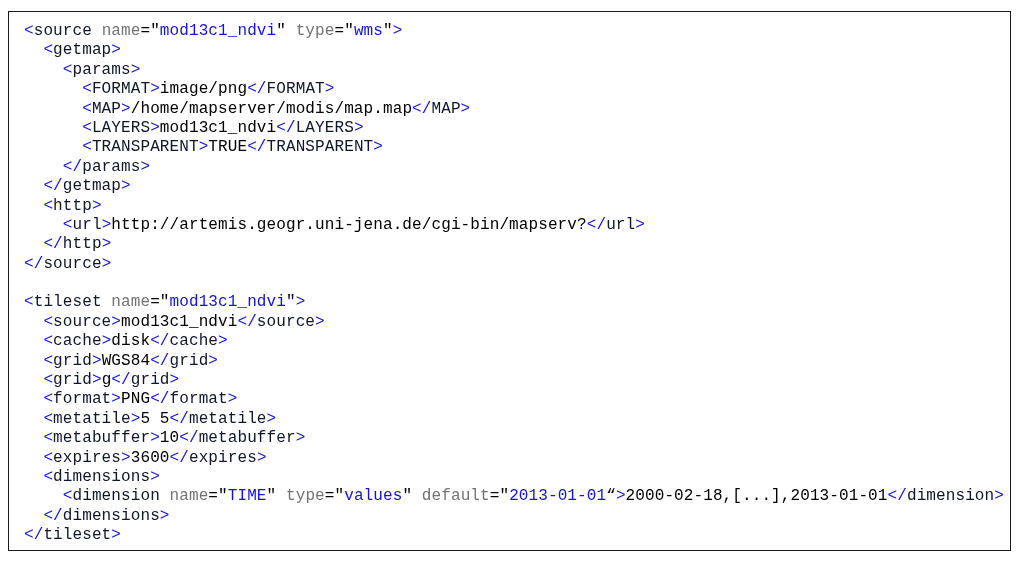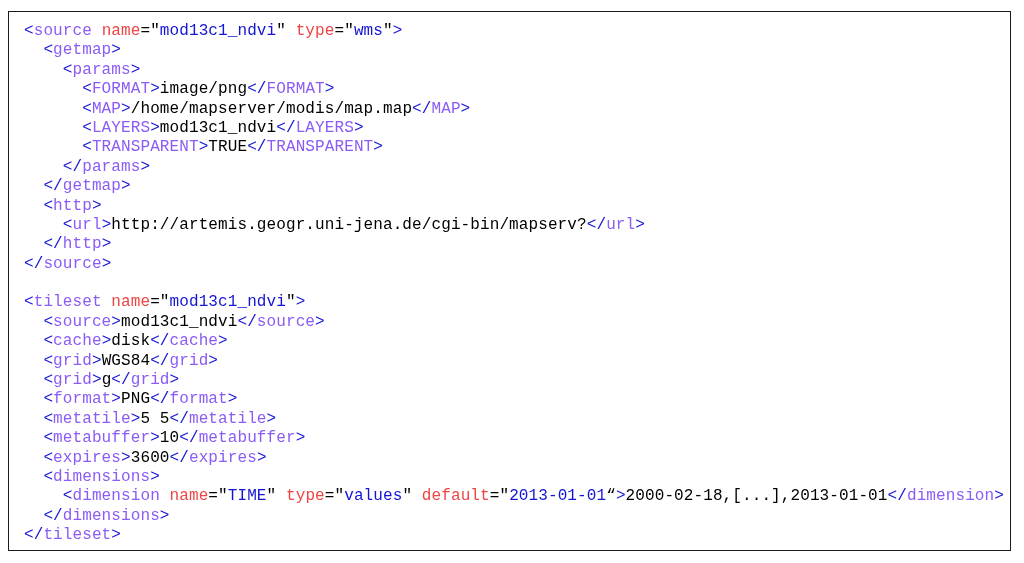--- a/index.html
+++ b/index.html
@@ -18,22 +18,22 @@
       margin: 0;
       font-family: "Liberation Mono", "DejaVu Sans Mono", monospace;
       font-size: 16px;
       line-height: 19.4px;
       white-space: pre;
       color: #000000;
       letter-spacing: 0.1px;
     }
     .line { display: block; height: 19.4px; }
     .br { color: #1414d6; }      
-    .tag { color: #8b5cf6; }     
-    .attr { color: #ef4444; }    
+    .tag { color: #0f172a; }     
+    .attr { color: #737373; }    
     .val { color: #1414d6; }     
     .txt { color: #000000; }     
   </style>
 </head>
 <body>
 
 <div class="code-box">
 <div class="code"><span class="line"><span class="br">&lt;</span><span class="tag">source</span> <span class="attr">name</span><span class="txt">="</span><span class="val">mod13c1_ndvi</span><span class="txt">"</span> <span class="attr">type</span><span class="txt">="</span><span class="val">wms</span><span class="txt">"</span><span class="br">&gt;</span></span><span class="line">  <span class="br">&lt;</span><span class="tag">getmap</span><span class="br">&gt;</span></span><span class="line">    <span class="br">&lt;</span><span class="tag">params</span><span class="br">&gt;</span></span><span class="line">      <span class="br">&lt;</span><span class="tag">FORMAT</span><span class="br">&gt;</span><span class="txt">image/png</span><span class="br">&lt;/</span><span class="tag">FORMAT</span><span class="br">&gt;</span></span><span class="line">      <span class="br">&lt;</span><span class="tag">MAP</span><span class="br">&gt;</span><span class="txt">/home/mapserver/modis/map.map</span><span class="br">&lt;/</span><span class="tag">MAP</span><span class="br">&gt;</span></span><span class="line">      <span class="br">&lt;</span><span class="tag">LAYERS</span><span class="br">&gt;</span><span class="txt">mod13c1_ndvi</span><span class="br">&lt;/</span><span class="tag">LAYERS</span><span class="br">&gt;</span></span><span class="line">      <span class="br">&lt;</span><span class="tag">TRANSPARENT</span><span class="br">&gt;</span><span class="txt">TRUE</span><span class="br">&lt;/</span><span class="tag">TRANSPARENT</span><span class="br">&gt;</span></span><span class="line">    <span class="br">&lt;/</span><span class="tag">params</span><span class="br">&gt;</span></span><span class="line">  <span class="br">&lt;/</span><span class="tag">getmap</span><span class="br">&gt;</span></span><span class="line">  <span class="br">&lt;</span><span class="tag">http</span><span class="br">&gt;</span></span><span class="line">    <span class="br">&lt;</span><span class="tag">url</span><span class="br">&gt;</span><span class="txt">http://artemis.geogr.uni-jena.de/cgi-bin/mapserv?</span><span class="br">&lt;/</span><span class="tag">url</span><span class="br">&gt;</span></span><span class="line">  <span class="br">&lt;/</span><span class="tag">http</span><span class="br">&gt;</span></span><span class="line"><span class="br">&lt;/</span><span class="tag">source</span><span class="br">&gt;</span></span><span class="line"> </span><span class="line"><span class="br">&lt;</span><span class="tag">tileset</span> <span class="attr">name</span><span class="txt">="</span><span class="val">mod13c1_ndvi</span><span class="txt">"</span><span class="br">&gt;</span></span><span class="line">  <span class="br">&lt;</span><span class="tag">source</span><span class="br">&gt;</span><span class="txt">mod13c1_ndvi</span><span class="br">&lt;/</span><span class="tag">source</span><span class="br">&gt;</span></span><span class="line">  <span class="br">&lt;</span><span class="tag">cache</span><span class="br">&gt;</span><span class="txt">disk</span><span class="br">&lt;/</span><span class="tag">cache</span><span class="br">&gt;</span></span><span class="line">  <span class="br">&lt;</span><span class="tag">grid</span><span class="br">&gt;</span><span class="txt">WGS84</span><span class="br">&lt;/</span><span class="tag">grid</span><span class="br">&gt;</span></span><span class="line">  <span class="br">&lt;</span><span class="tag">grid</span><span class="br">&gt;</span><span class="txt">g</span><span class="br">&lt;/</span><span class="tag">grid</span><span class="br">&gt;</span></span><span class="line">  <span class="br">&lt;</span><span class="tag">format</span><span class="br">&gt;</span><span class="txt">PNG</span><span class="br">&lt;/</span><span class="tag">format</span><span class="br">&gt;</span></span><span class="line">  <span class="br">&lt;</span><span class="tag">metatile</span><span class="br">&gt;</span><span class="txt">5 5</span><span class="br">&lt;/</span><span class="tag">metatile</span><span class="br">&gt;</span></span><span class="line">  <span class="br">&lt;</span><span class="tag">metabuffer</span><span class="br">&gt;</span><span class="txt">10</span><span class="br">&lt;/</span><span class="tag">metabuffer</span><span class="br">&gt;</span></span><span class="line">  <span class="br">&lt;</span><span class="tag">expires</span><span class="br">&gt;</span><span class="txt">3600</span><span class="br">&lt;/</span><span class="tag">expires</span><span class="br">&gt;</span></span><span class="line">  <span class="br">&lt;</span><span class="tag">dimensions</span><span class="br">&gt;</span></span><span class="line">    <span class="br">&lt;</span><span class="tag">dimension</span> <span class="attr">name</span><span class="txt">="</span><span class="val">TIME</span><span class="txt">"</span> <span class="attr">type</span><span class="txt">="</span><span class="val">values</span><span class="txt">"</span> <span class="attr">default</span><span class="txt">="</span><span class="val">2013-01-01</span><span class="txt">“</span><span class="br">&gt;</span><span class="txt">2000-02-18,[...],2013-01-01</span><span class="br">&lt;/</span><span class="tag">dimension</span><span class="br">&gt;</span></span><span class="line">  <span class="br">&lt;/</span><span class="tag">dimensions</span><span class="br">&gt;</span></span><span class="line"><span class="br">&lt;/</span><span class="tag">tileset</span><span class="br">&gt;</span></span></div>
 </div>
 

